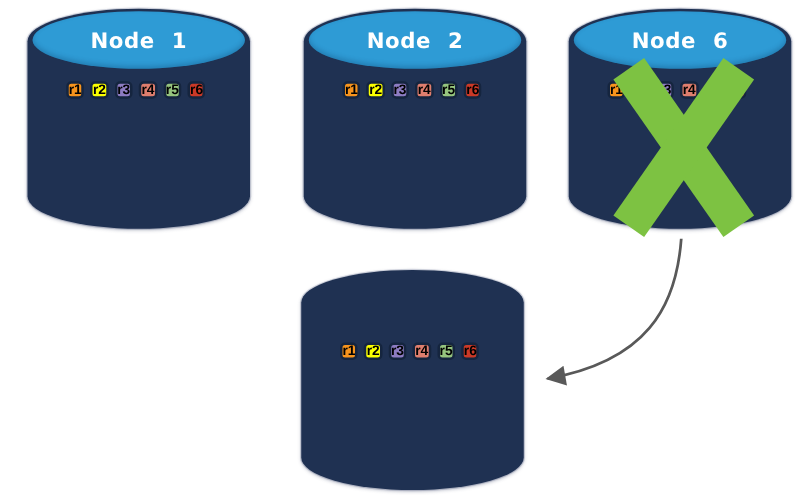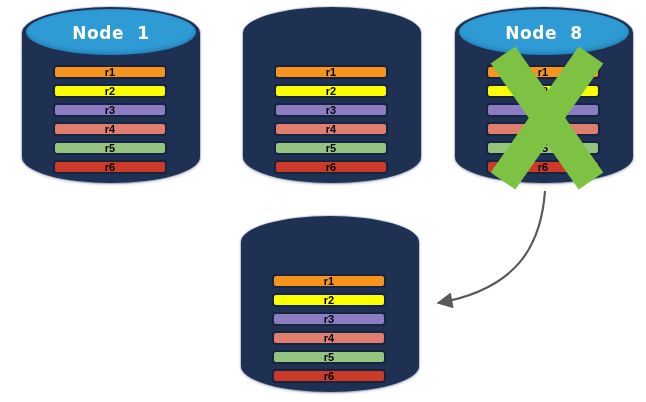--- a/index.html
+++ b/index.html
@@ -26,21 +26,21 @@
     box-shadow:inset 0 -2px 4px rgba(0,40,80,0.25);
   }
   .node-label{
     color:#ffffff;font-weight:bold;font-size:17px;
     letter-spacing:0.5px;word-spacing:7px;
     padding-top:2px;
     text-align:center;white-space:nowrap;
   }
   .bars{
     position:absolute;left:31px;top:58px;width:114px;
-    display:flex;flex-direction:column;gap:5px;text-align:center;
+    display:flex;flex-direction:row;gap:5px;text-align:center;
   }
   .bar{
     height:14px;box-sizing:border-box;
     border:2px solid #15253F;border-radius:4px;
     display:flex;align-items:center;justify-content:center;
   }
   .bar-label{
     color:#000000;font-weight:bold;font-size:11px;line-height:10px;
     font-family:"Liberation Sans","DejaVu Sans",sans-serif;
   }
@@ -73,20 +73,23 @@
       <div class="bar" style="background-color: rgb(149, 196, 126);">
           <span class="bar-label">r5</span>
         </div>
       <div class="bar" style="background-color: rgb(203, 57, 39);">
           <span class="bar-label">r6</span>
         </div>
     </div>
   </div>
 
   <div class="node" style="left:243px;top:7px;">
+    <div class="node-top">
+      <div class="node-label">Node 2</div>
+    </div>
     <div class="bars">
       <div class="bar" style="background-color: rgb(247, 148, 29);">
           <span class="bar-label">r1</span>
         </div>
       <div class="bar" style="background-color: rgb(251, 255, 0);">
           <span class="bar-label">r2</span>
         </div>
       <div class="bar" style="background-color: rgb(141, 124, 194);">
           <span class="bar-label">r3</span>
         </div>
@@ -97,21 +100,21 @@
           <span class="bar-label">r5</span>
         </div>
       <div class="bar" style="background-color: rgb(203, 57, 39);">
           <span class="bar-label">r6</span>
         </div>
     </div>
   </div>
 
   <div class="node" style="left:455px;top:7px;">
     <div class="node-top">
-      <div class="node-label">Node 8</div>
+      <div class="node-label">Node 6</div>
     </div>
     <div class="bars">
       <div class="bar" style="background-color: rgb(247, 148, 29);">
           <span class="bar-label">r1</span>
         </div>
       <div class="bar" style="background-color: rgb(251, 255, 0);">
           <span class="bar-label">r2</span>
         </div>
       <div class="bar" style="background-color: rgb(141, 124, 194);">
           <span class="bar-label">r3</span>

